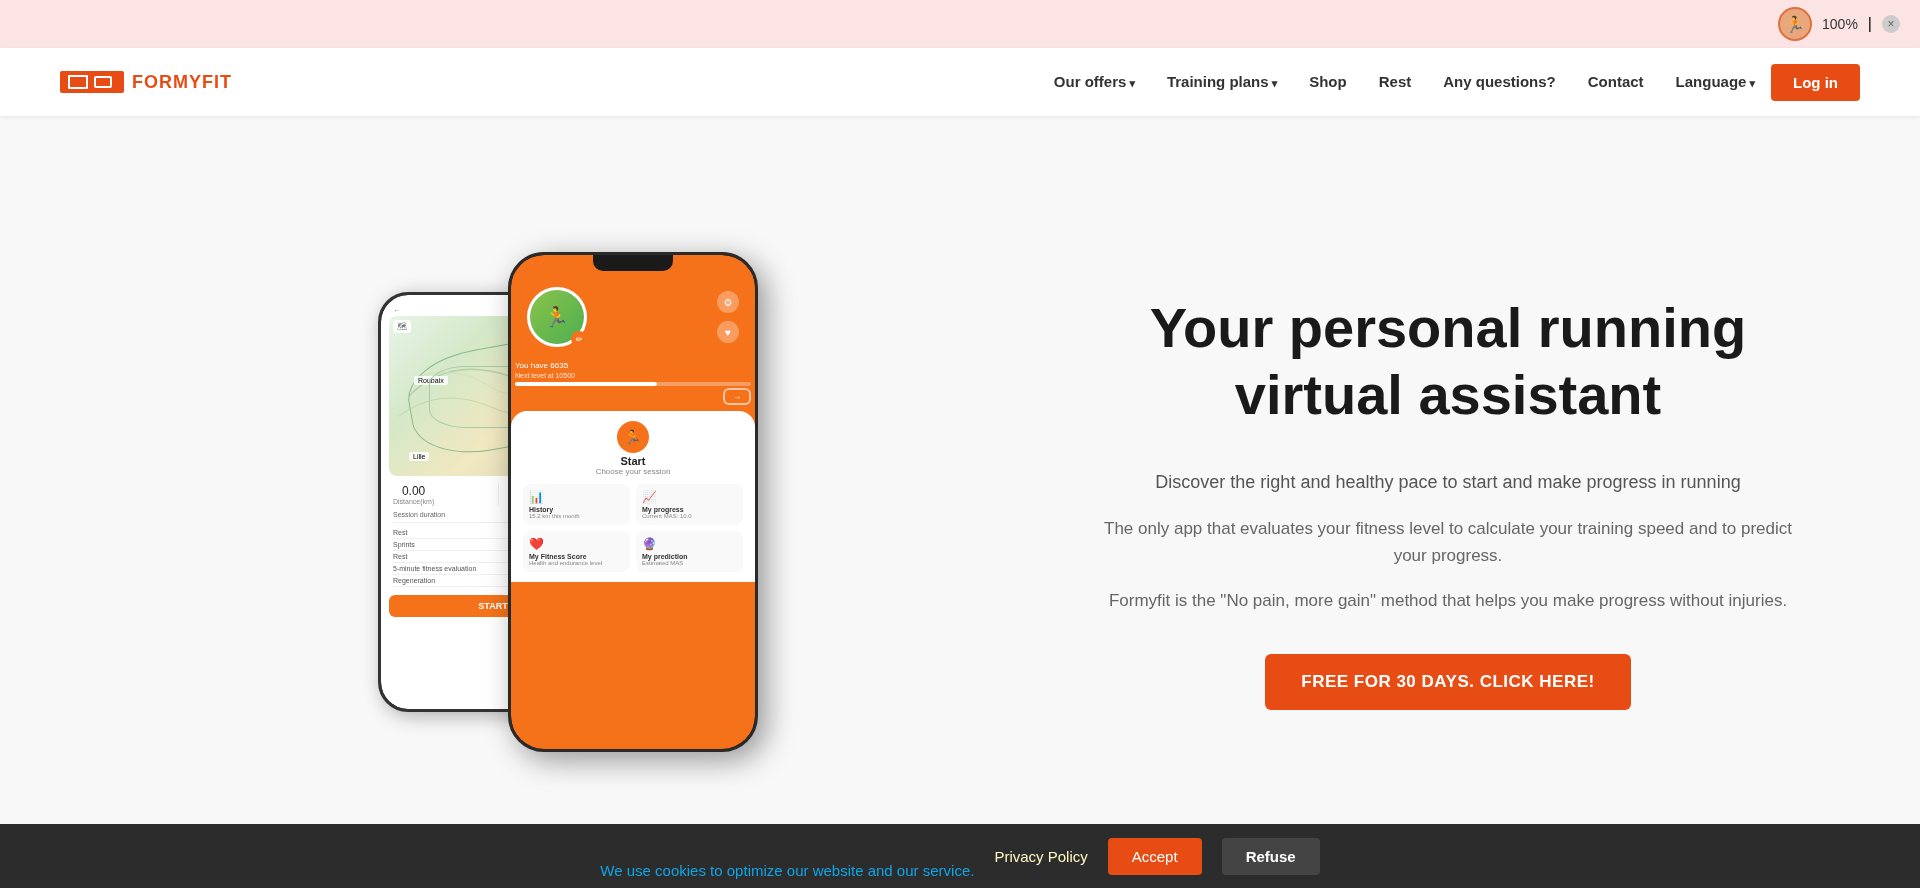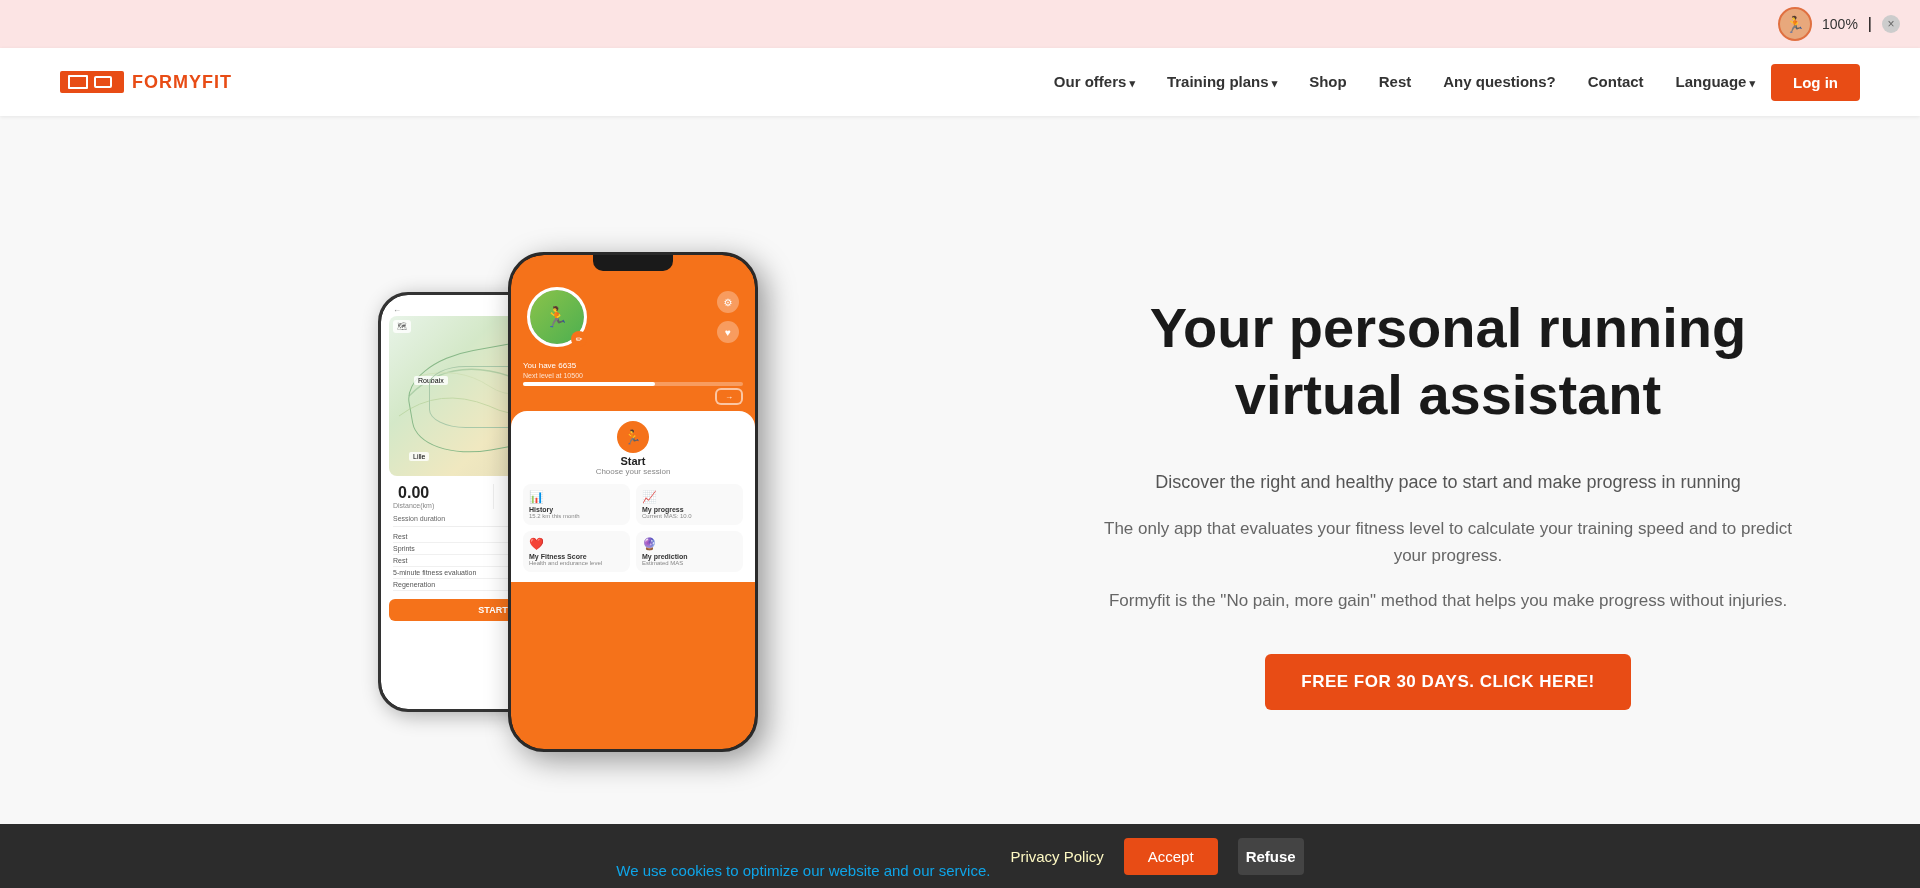--- a/index.html
+++ b/index.html
@@ -191,21 +191,21 @@
     }
     .stats-row {
       display: flex;
       justify-content: space-between;
       margin-bottom: 6px;
     }
     .stat-item {
       text-align: center;
     }
     .stat-val {
-      font-size: 16px; font-weight: bold; color: #222;
+      font-size: 12px; font-weight: normal; color: #222;
     }
     .stat-lbl {
       font-size: 7px; color: #888;
     }
     .session-row {
       display: flex;
       justify-content: space-between;
       font-size: 7px;
       color: #555;
       padding: 2px 0;
@@ -264,21 +264,21 @@
     }
     .f-icon {
       width: 22px; height: 22px;
       background: rgba(255,255,255,0.3);
       border-radius: 50%;
       display: flex; align-items: center; justify-content: center;
       font-size: 10px; color: white;
     }
     .points-bar {
       background: #f5721a;
-      padding: 6px 12px;
+      padding: 6px 4px;
       font-size: 8px; color: white;
     }
     .progress-bar-bg {
       background: rgba(255,255,255,0.3);
       height: 4px; border-radius: 2px; margin-top: 3px;
       position: relative;
     }
     .progress-bar-fill {
       background: white;
       height: 100%; border-radius: 2px;
@@ -393,21 +393,21 @@
       padding: 10px 24px;
       border-radius: 4px;
       font-size: 15px;
       font-weight: normal;
       cursor: pointer;
     }
     .cookie-refuse {
       background: #444;
       color: white;
       border: none;
-      padding: 10px 8px;
+      padding: 10px 24px;
       border-radius: 4px;
       font-size: 15px;
       font-weight: bold;
       cursor: pointer;
     }
   </style>
 </head>
 <body>
 
 <div class="browser-bar">

